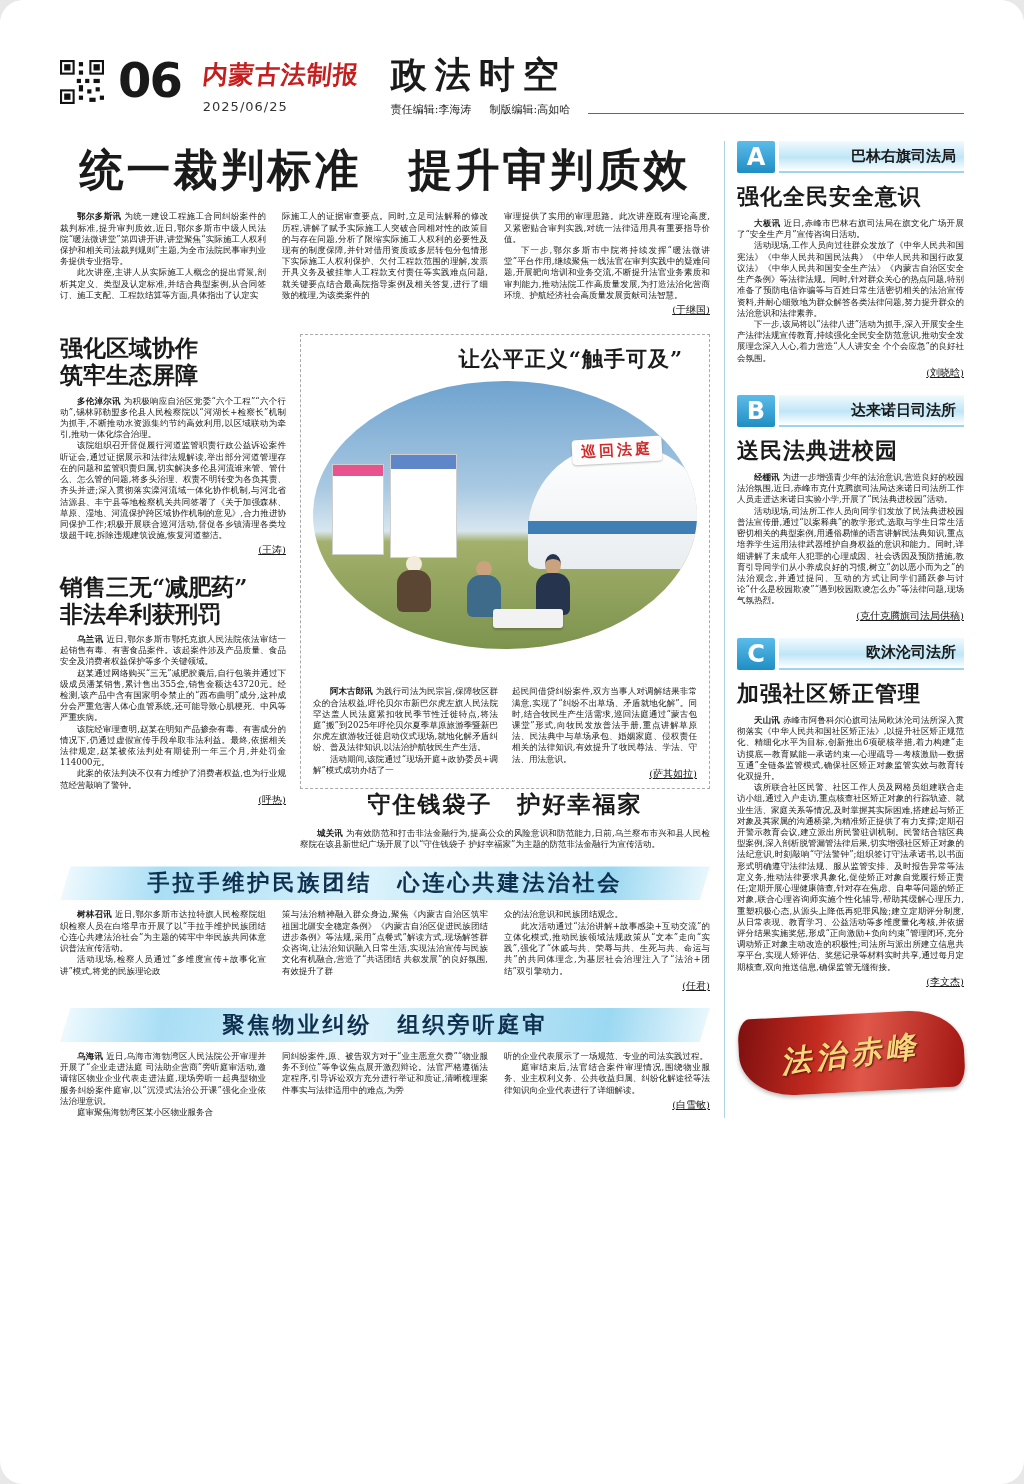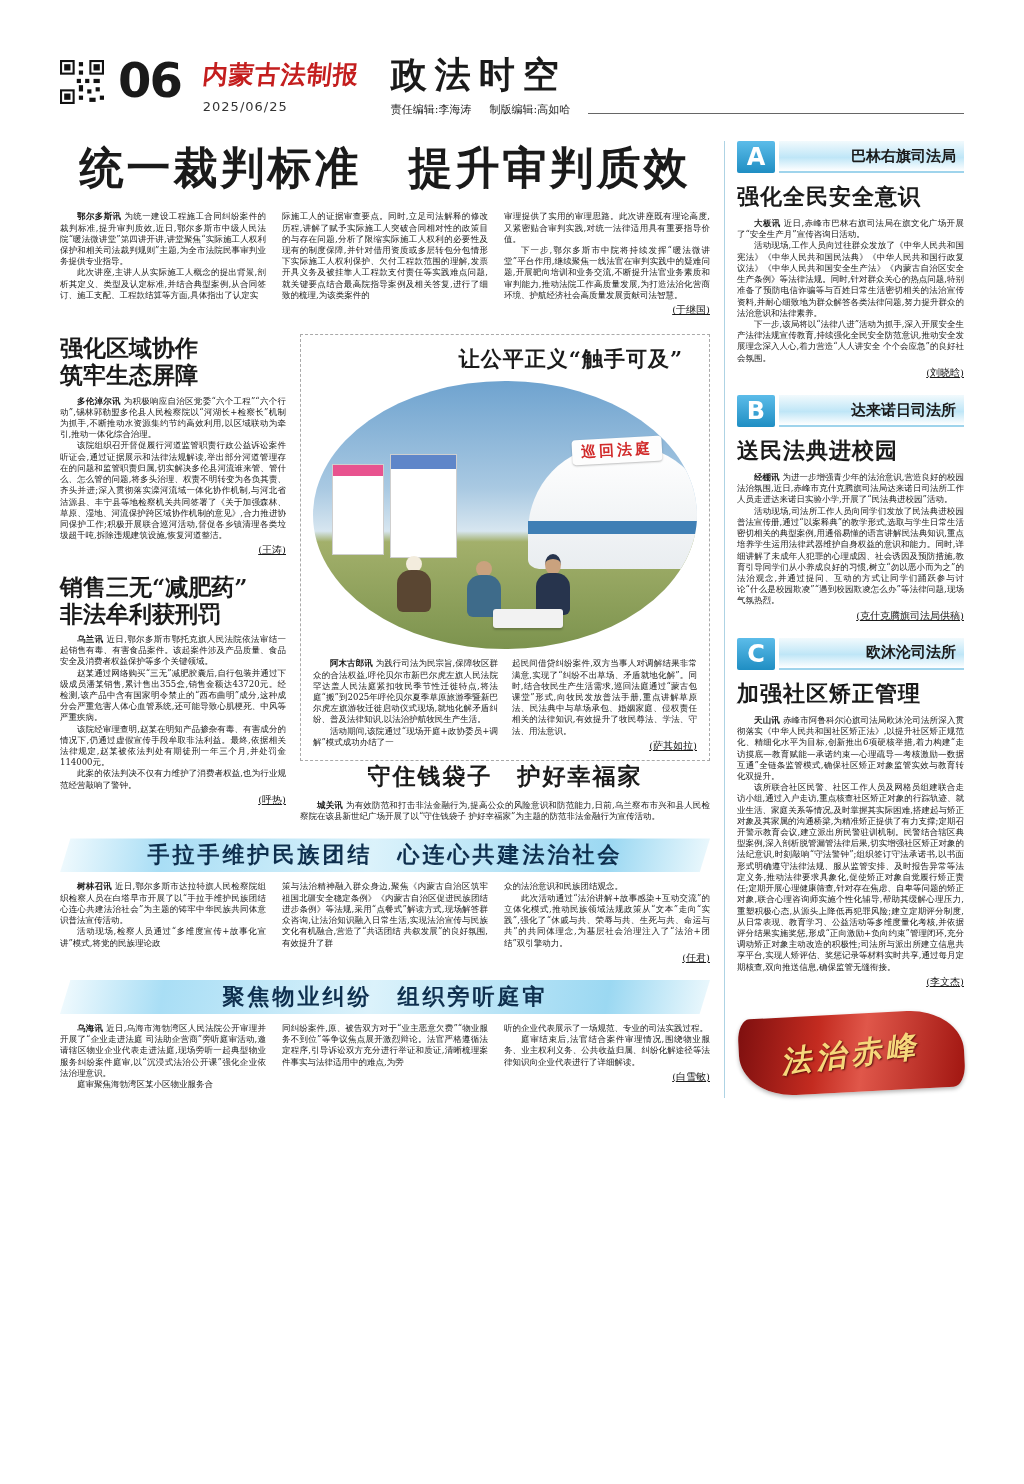--- a/index.html
+++ b/index.html
@@ -1,17 +1,17 @@
 <!DOCTYPE html>
 <html><head>
 <meta charset="utf-8">
 <style>
   html,body{margin:0;padding:0;background:#e8e8e8;}
   .page{position:relative;width:1024px;height:1484px;margin:0 auto;background:#ffffff;
-        overflow:hidden;font-family:"DejaVu Sans",sans-serif;color:#1a1a1a;}
+        overflow:hidden;font-family:"DejaVu Sans",sans-serif;color:#1a1a1a;border-radius:23px;}
   .inner{padding:56px 60px 0 60px;}
 
   
   .hd{display:flex;align-items:flex-start;gap:14px;}
   .qr{width:44px;height:44px;margin-top:4px;}
   .pagenum{font-size:48px;font-weight:bold;line-height:1;letter-spacing:-2px;font-family:"DejaVu Sans",sans-serif;}
   .brand{margin-left:8px;margin-top:2px;}
   .brand-name{font-size:25px;font-weight:bold;color:#c41e1e;font-family:"DejaVu Serif",serif;transform:skewX(-6deg);letter-spacing:1px;}
   .brand-date{font-size:13px;color:#333;margin-top:8px;letter-spacing:1px;}
   .sect{margin-left:18px;flex:1;}
@@ -27,21 +27,21 @@
 
   
   .bodytext,.bodytext p{font-size:8.5px;line-height:1.32;text-align:justify;font-family:"DejaVu Serif",serif;}
   .bodytext p{margin:0;}
   p.ind{text-indent:2em;}
   .dl{font-weight:bold;margin-right:3px;}
   .byline{text-align:right;font-size:10px;margin-top:2px;font-family:"DejaVu Serif",serif;text-decoration:underline;}
 
   
   .headline{font-size:44px;font-weight:bold;text-align:center;letter-spacing:3px;
-            font-family:Liberation Mono, monospace;margin:6px 0 16px 0;line-height:1.1;}
+            font-family:Liberation Serif, serif;margin:6px 0 16px 0;line-height:1.1;}
   .cols3{display:flex;gap:16px;}
   .cols3>div{flex:1;}
 
   
   .midrow{display:flex;gap:14px;margin-top:18px;}
   .leftcol{width:226px;flex:none;}
   .rightsub{flex:1;}
   .art-title{font-size:23px;font-weight:bold;line-height:1.18;font-family:"DejaVu Serif",serif;margin:0 0 7px 0;}
   .art{margin-bottom:16px;}
 
@@ -65,21 +65,21 @@
   .pl .head{background:#f3ecdd;}
   .pl .bodyshape{background:#5a4632;}
   .pm{left:40%;bottom:12%;}
   .pm .head{background:#caa27e;}
   .pm .bodyshape{background:#3e6b8a;}
   .pr{left:58%;bottom:13%;}
   .pr .head{background:#caa27e;border-top:5px solid #27344d;}
   .pr .bodyshape{background:#27344d;}
   .ptable{position:absolute;left:47%;bottom:8%;width:18%;height:7%;background:#f2f2f2;border-radius:3px;box-shadow:0 2px 2px rgba(0,0,0,.2);}
   .cap-cols{display:flex;gap:14px;}
-  .cap-cols>div{flex:1;}
+  .cap-cols>div{flex:1;margin-top:28px;}
 
   
   .wallet{}
   .wallet-title{font-size:23px;font-weight:bold;text-align:center;letter-spacing:2px;
                 font-family:"DejaVu Serif",serif;margin:0 0 8px 0;}
   .cols2{display:flex;gap:31px;}
   .cols2>div{flex:1;}
 
   
   .banner{margin:16px 0 9px 0;height:34px;display:flex;align-items:center;justify-content:center;

